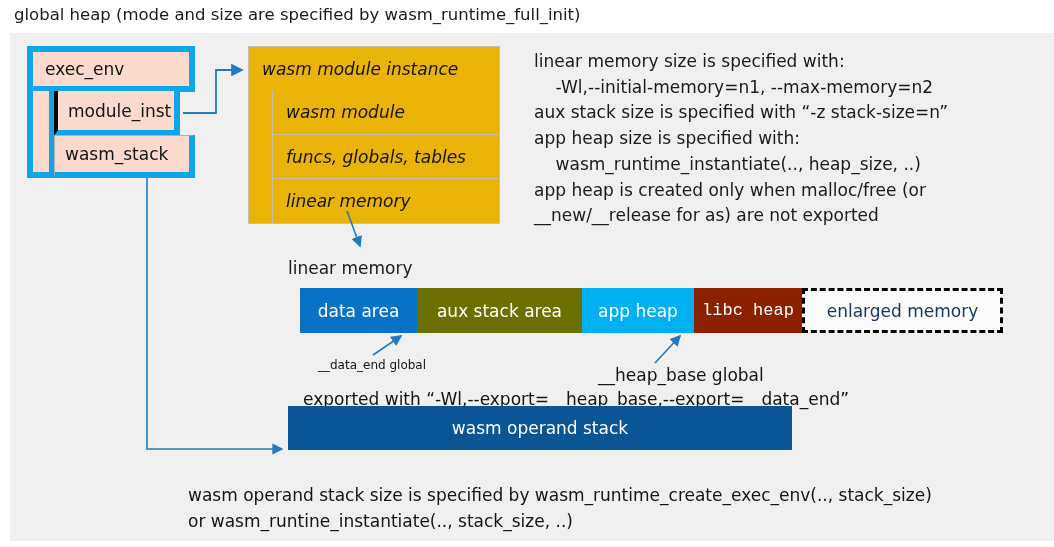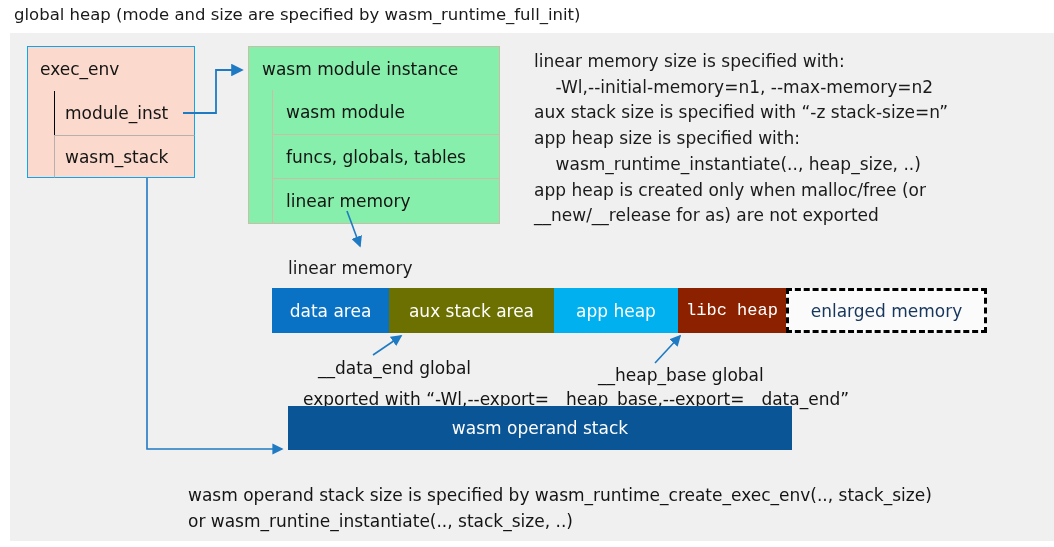--- a/index.html
+++ b/index.html
@@ -49,53 +49,54 @@
   
   #exec-env-group {
     position: absolute;
     left: 27px;
     top: 46px;
     width: 168px;
     height: 132px;
   }
   .salmon {
     background: #fbd9cc;
-    border: 1px solid #0ea5e9;
+    border: 6px solid #0ea5e9;
   }
   #exec-env-header {
     left: 0; top: 0; width: 168px; height: 46px;
     padding-left: 12px;
   }
   #exec-env-left-rail {
     left: 0; top: 45px; width: 28px; height: 87px;
     border-top: none;
   }
   #module-inst-box {
-    left: 27px; top: 45px; width: 141px; height: 45px;
-    border-top: none; border-left: 1px solid #000000;
+    left: 27px; top: 45px; width: 126px; height: 45px;
+    border-top: none; border-left: 4px solid #000000;
     padding-left: 10px;
     align-items: center;
   }
   #wasm-stack-box {
     left: 27px; top: 89px; width: 141px; height: 43px;
     border-top: 1px solid #b8b0ac; border-left: 1px solid #b8b0ac;
     padding-left: 10px;
   }
 
   
   #module-instance-group {
     position: absolute;
     left: 248px;
     top: 46px;
     width: 252px;
     height: 178px;
   }
   .cream {
-    background: #86efac;
+    background: #eab308;
     border: 1px solid #c9bfa8;
+    font-style: italic;
   }
   #module-instance-header {
     left: 0; top: 0; width: 252px; height: 45px;
     padding-left: 13px;
   }
   #module-instance-rail {
     left: 0; top: 44px; width: 25px; height: 134px;
     border-top: none;
   }
   #wasm-module-box {
@@ -130,21 +131,21 @@
     position: absolute;
     left: 288px;
     top: 258px;
     font-size: 17px;
     color: #1a1a1a;
   }
 
   
   #memory-bar {
     position: absolute;
-    left: 272px;
+    left: 300px;
     top: 288px;
     height: 45px;
     display: flex;
   }
   .mem-seg {
     box-sizing: border-box;
     display: flex;
     align-items: center;
     justify-content: center;
     font-size: 17px;
@@ -154,21 +155,21 @@
     background: #fbfbfb;
     border: 3px dashed #000000;
     color: #17365d;
   }
 
   
   #data-end-label {
     position: absolute;
     left: 318px;
     top: 358px;
-    font-size: 17px;
+    font-size: 12px;
   }
   #heap-base-label {
     position: absolute;
     left: 598px;
     top: 365px;
     font-size: 17px;
   }
   #export-note {
     position: absolute;
     left: 303px;
@@ -255,21 +256,21 @@
 
 <div id="linear-memory-caption">linear memory</div>
 
 <div id="memory-bar">
     <div class="mem-seg" style="width: 117px; background: rgb(10, 114, 196);">
       <span>data area</span>
     </div>
     <div class="mem-seg" style="width: 165px; background: rgb(107, 112, 0);">
       <span>aux stack area</span>
     </div>
-    <div class="mem-seg" style="width: 124px; background: rgb(0, 176, 239);">
+    <div class="mem-seg" style="width: 112px; background: rgb(0, 176, 239);">
       <span>app heap</span>
     </div>
     <div class="mem-seg" style="width: 108px; background: rgb(140, 33, 0); font-family: Liberation Mono, monospace;">
       <span>libc heap</span>
     </div>
     <div class="mem-seg dashed" style="width: 201px;">
       <span>enlarged memory</span>
     </div>
   </div>
 

